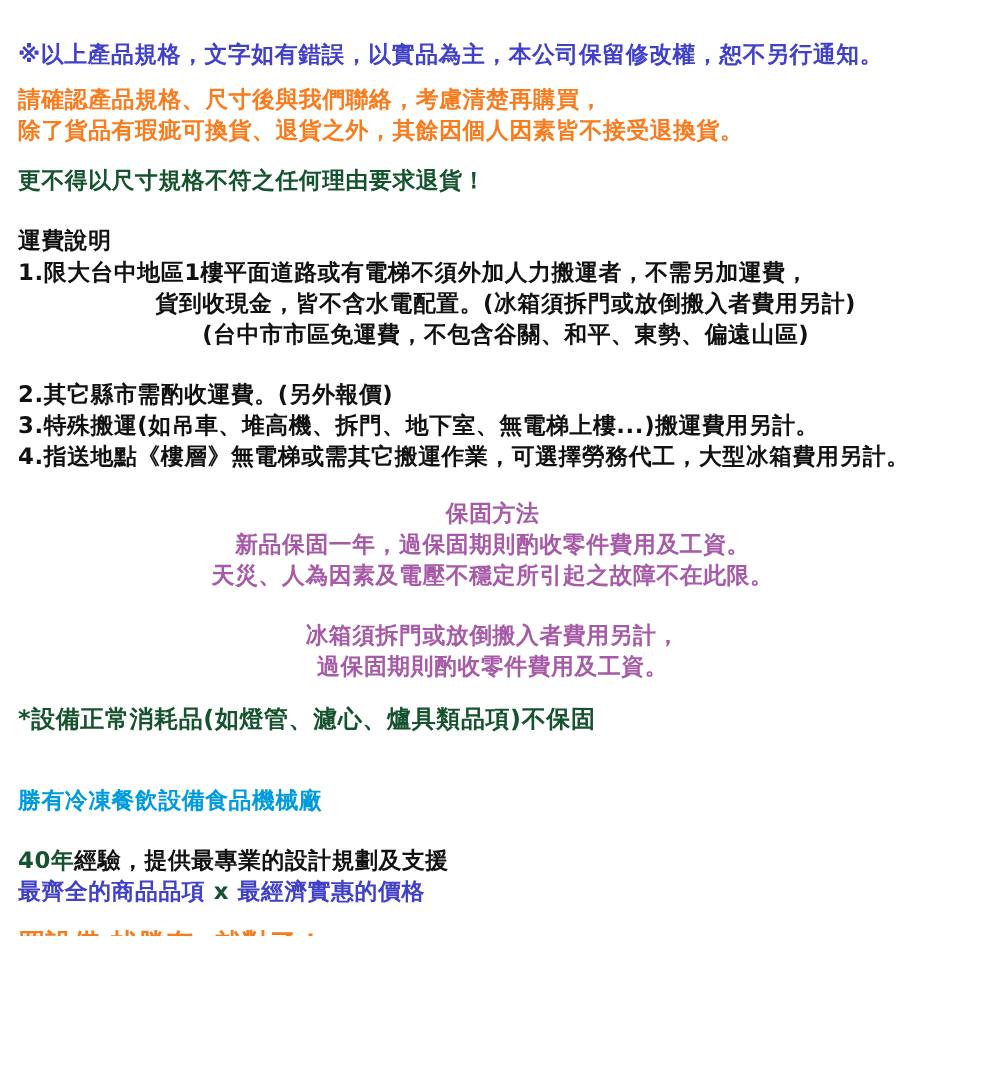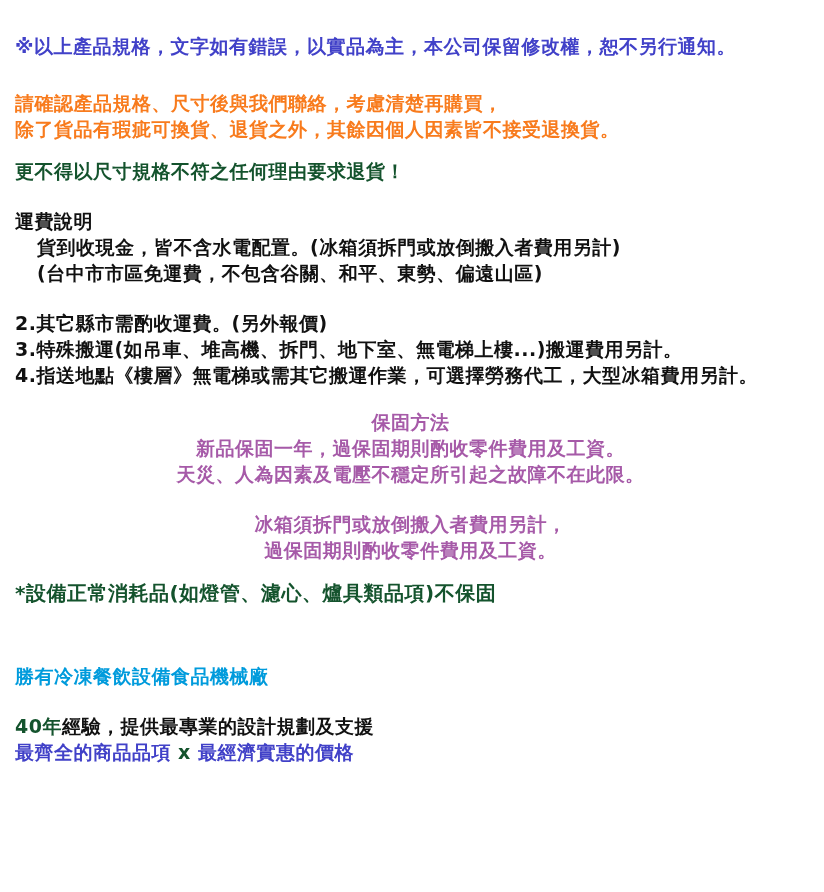--- a/index.html
+++ b/index.html
@@ -22,44 +22,45 @@
     white-space: pre-wrap;
   }
   
   .c-violet { color: #4141c8; }
   .c-orange { color: #f87b1d; }
   .c-red    { color: #14532d; }
   .c-black  { color: #111111; }
   .c-purple { color: #a65aa8; text-align: center; }
   .c-cyan   { color: #009bdc; }
 
-  .indent { padding-left: 22px; }
+  .indent { padding-left: 22px; text-align: center; }
 
   .mt16 { margin-top: 16px; }
   .mt21 { margin-top: 21px; }
   .mt24 { margin-top: 24px; }
-  .mt27 { margin-top: 31px; }
-  .mt48 { margin-top: 56px; }
+  .mt27 { margin-top: 11px; }
+  .mt48 { margin-top: 41px; }
 
   .big    { font-size: 20px; line-height: 28px; }
   .slogan { font-size: 22px; line-height: 30px; letter-spacing: 1px; text-decoration: underline; }
 </style>
 </head>
 <body>
 
 <div class="page">
 
   <p class="c-violet">※以上產品規格，文字如有錯誤，以實品為主，本公司保留修改權，恕不另行通知。</p>
 
   <p class="c-orange mt27">請確認產品規格、尺寸後與我們聯絡，考慮清楚再購買，</p>
   <p class="c-orange">除了貨品有瑕疵可換貨、退貨之外，其餘因個人因素皆不接受退換貨。</p>
 
   <p class="c-red mt16">更不得以尺寸規格不符之任何理由要求退貨！</p>
 
   <p class="c-black mt24">運費說明</p>
+  <p class="c-black">1.限大台中地區1樓平面道路或有電梯不須外加人力搬運者，不需另加運費，</p>
   <p class="c-black indent">貨到收現金，皆不含水電配置。(冰箱須拆門或放倒搬入者費用另計)</p>
   <p class="c-black indent">(台中市市區免運費，不包含谷關、和平、東勢、偏遠山區)</p>
 
   <p class="c-black mt24">2.其它縣市需酌收運費。(另外報價)</p>
   <p class="c-black">3.特殊搬運(如吊車、堆高機、拆門、地下室、無電梯上樓...)搬運費用另計。</p>
   <p class="c-black">4.指送地點《樓層》無電梯或需其它搬運作業，可選擇勞務代工，大型冰箱費用另計。</p>
 
   <p class="c-purple mt21">保固方法</p>
   <p class="c-purple">新品保固一年，過保固期則酌收零件費用及工資。</p>
 

